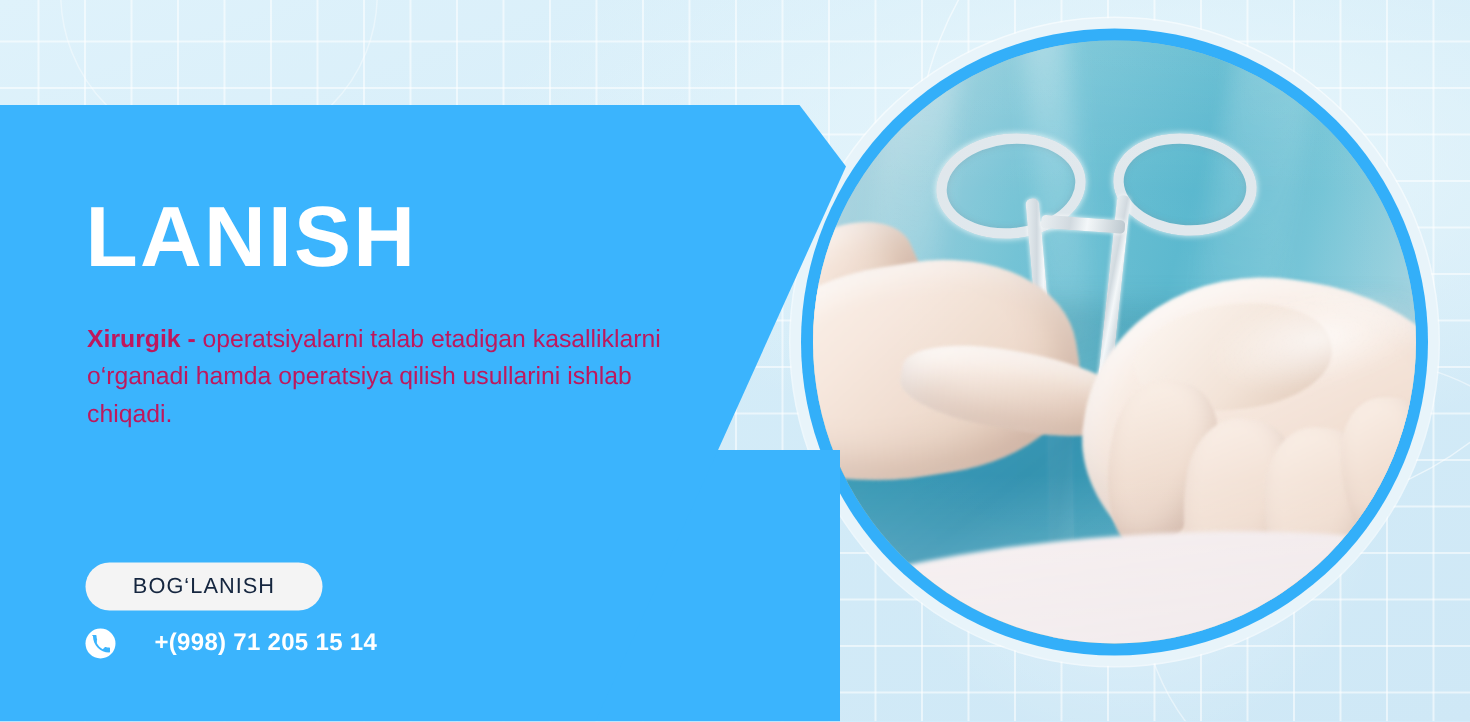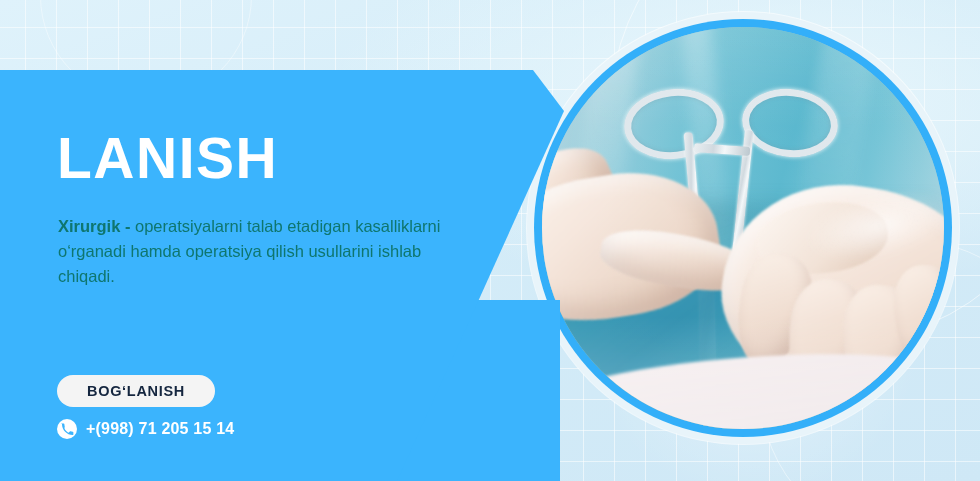--- a/index.html
+++ b/index.html
@@ -245,51 +245,51 @@
     letter-spacing: 1.5px;
     line-height: 1;
     white-space: nowrap;
   }
   .subtext {
     position: absolute;
     left: 1px;
     top: 214px;
     width: 420px;
     margin: 0;
-    color: #0f766e;
+    color: #be185d;
     font-size: 16.5px;
     line-height: 25px;
   }
   .subtext .lead { font-weight: bold; }
 
   .cta-button {
     position: absolute;
     left: 57px;
     top: 375px;
     width: 158px;
     height: 32px;
     border: none;
     border-radius: 17px;
     background: #f4f4f4;
     color: #15263f;
     font-family: "Liberation Sans", sans-serif;
     font-size: 14.5px;
-    font-weight: bold;
+    font-weight: normal;
     letter-spacing: 0.7px;
     cursor: pointer;
     padding: 0;
   }
 
   .phone-row {
     position: absolute;
     left: 57px;
     top: 419px;
     display: flex;
     align-items: center;
-    gap: 9px;
+    gap: 26px;
     text-decoration: none;
   }
   .phone-icon {
     width: 20px;
     height: 20px;
     border-radius: 50%;
     background: #ffffff;
     display: flex;
     align-items: center;
     justify-content: center;

